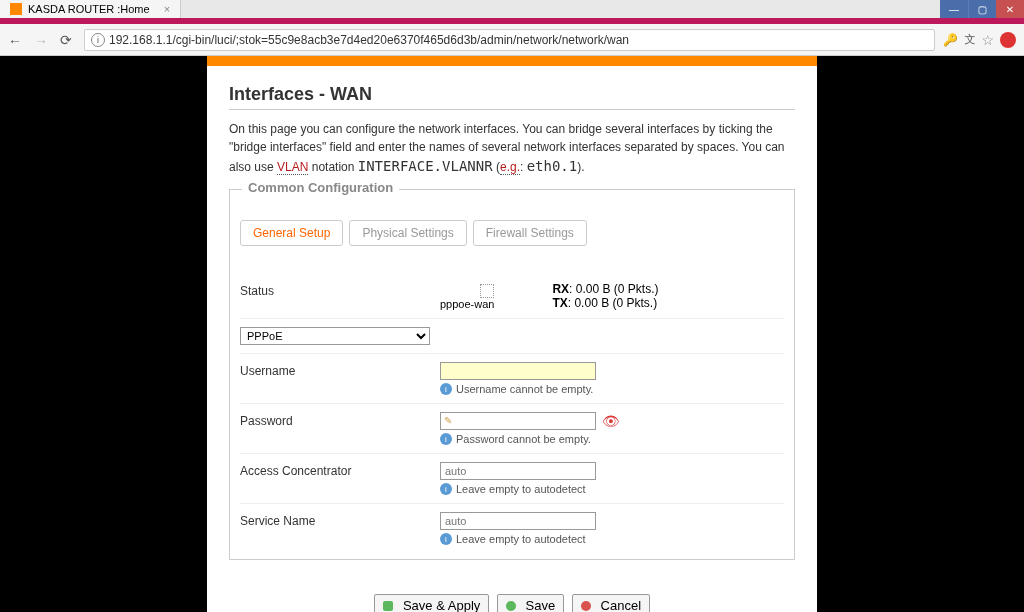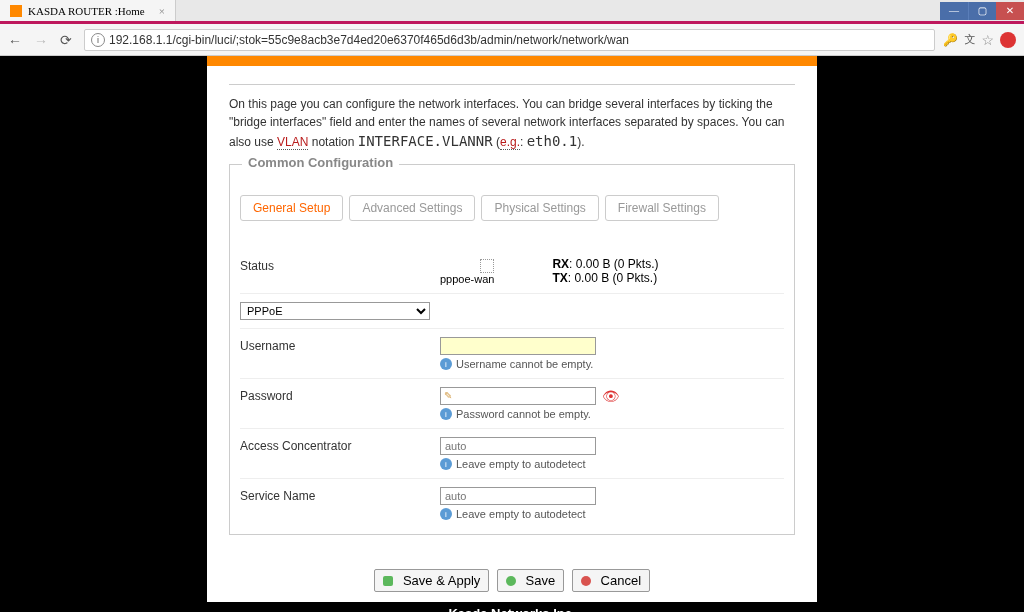--- a/index.html
+++ b/index.html
@@ -1,19 +1,19 @@
 <!DOCTYPE html>
 <html><head>
   <meta charset="utf-8">
   <style>
     * { box-sizing: border-box; margin: 0; padding: 0; }
     body { font-family: Arial, sans-serif; font-size: 12px; background: #000; width: 1024px; height: 612px; overflow: hidden; }
     
     
-    .browser-chrome { background: #e8e8e8; height: 24px; display: flex; align-items: center; border-bottom: 3px solid #be185d; font-family: Liberation Serif, serif; }
+    .browser-chrome { background: #e8e8e8; height: 24px; display: flex; align-items: center; border-bottom: 6px solid #be185d; }
     .tab { background: #f5f5f5; padding: 4px 10px; border-right: 1px solid #ccc; display: flex; align-items: center; gap: 6px; font-size: 11px; height: 100%; }
     .tab-favicon { width: 12px; height: 12px; background: #ff8800; }
     .tab-close { margin-left: 8px; color: #888; cursor: pointer; }
     .window-controls { margin-left: auto; display: flex; gap: 0; }
     .win-btn { width: 28px; height: 18px; display: flex; align-items: center; justify-content: center; font-size: 10px; color: white; }
     .win-min { background: #4a6ea9; }
     .win-max { background: #4a6ea9; border-left: 1px solid #5a7eb9; }
     .win-close { background: #c75050; }
     
     .nav-bar { background: #f5f5f5; height: 32px; display: flex; align-items: center; padding: 0 8px; gap: 8px; border-bottom: 1px solid #ccc; }
@@ -105,32 +105,32 @@
     <span style="font-size:11px;color:#555;">文</span>
     <span style="font-size:14px;color:#888;">☆</span>
     <span class="browser-ext"></span>
   </div>
 </div>
 
 <div class="viewport">
   <div class="orange-bar"></div>
 
   <div class="page-container">
+    <div class="page-title">Interfaces - WAN</div>
     <div class="title-divider"></div>
 
     <div class="page-desc">
       <span>On this page you can configure the network interfaces. You can bridge several interfaces by ticking the "bridge interfaces" field and enter the names of several network interfaces separated by spaces. You can also use </span><span class="vlan-link">VLAN</span><span> notation </span><code>INTERFACE.VLANNR</code><span> (</span><span class="vlan-link">e.g.</span><span>: </span><code>eth0.1</code><span>).</span>
     </div>
 
     <div class="fieldset">
       <div class="fieldset-legend">Common Configuration</div>
 
       <div class="tabs">
         <div class="tab-btn active">General Setup</div>
-        <div class="tab-btn">Advanced Settings</div>
         <div class="tab-btn">Physical Settings</div>
         <div class="tab-btn">Firewall Settings</div>
       </div>
 
       <div class="config-body">
 
         <div class="field-row">
           <div class="field-label">Status</div>
           <div class="field-value">
             <div class="status-box">

